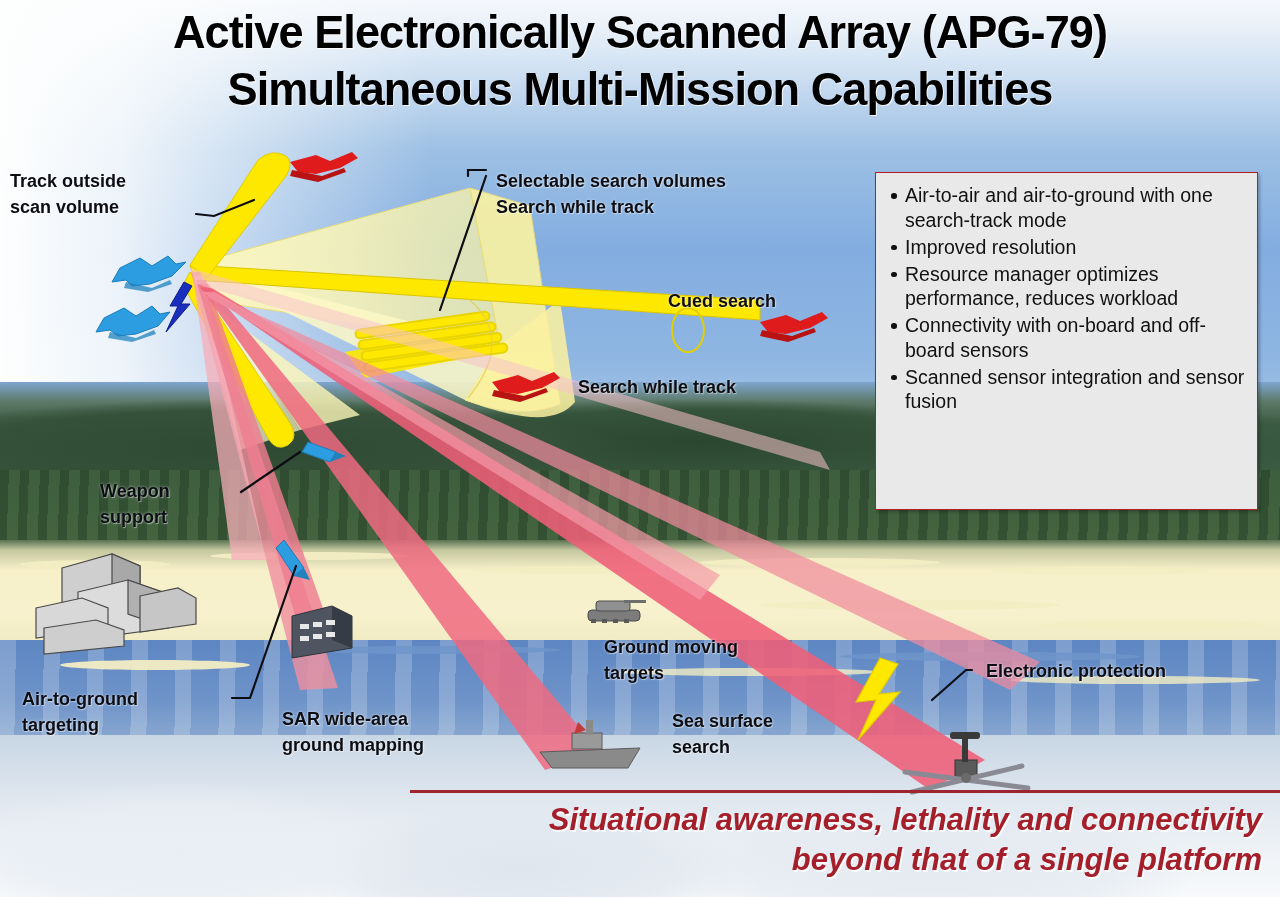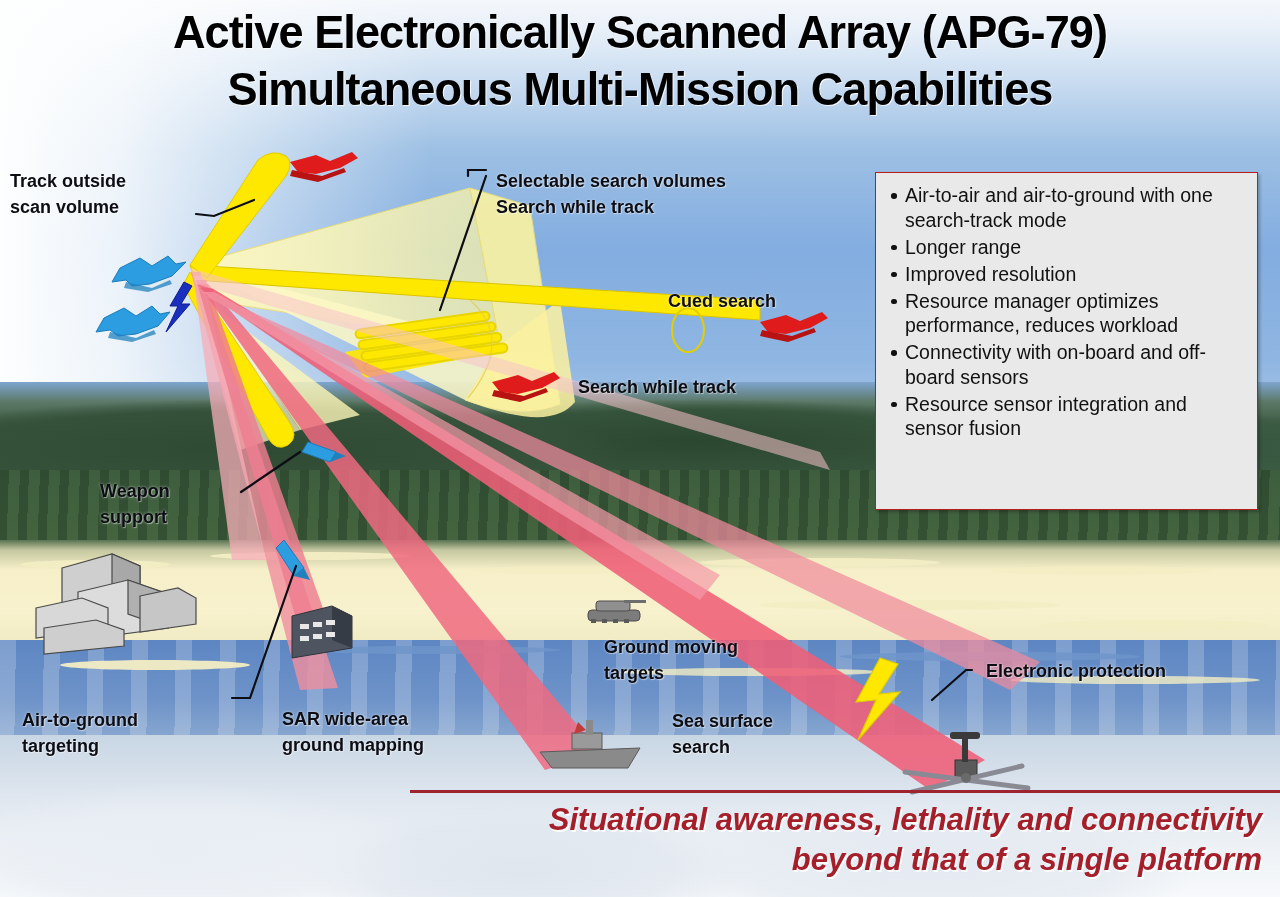--- a/index.html
+++ b/index.html
@@ -284,37 +284,36 @@
   </svg>
 
   <div class="title-wrap">
     <div class="title-line">Active Electronically Scanned Array (APG-79)</div>
     <div class="title-line l2">Simultaneous Multi-Mission Capabilities</div>
   </div>
 
   <div class="info-panel">
     <ul>
       <li>Air-to-air and air-to-ground with one search-track mode</li>
-      <li>Longer range</li>
       <li>Improved resolution</li>
       <li>Resource manager optimizes performance, reduces workload</li>
       <li>Connectivity with on-board and off-board sensors</li>
-      <li>Resource sensor integration and sensor fusion</li>
+      <li>Scanned sensor integration and sensor fusion</li>
     </ul>
   </div>
 
   <div class="label" style="left:10px;top:168px;">Track outside
 scan volume</div>
   <div class="label" style="left:496px;top:168px;">Selectable search volumes
 Search while track</div>
   <div class="label" style="left:668px;top:288px;">Cued search</div>
   <div class="label" style="left:578px;top:374px;">Search while track</div>
   <div class="label c" style="left:100px;top:478px;width:150px;">Weapon
 support</div>
-  <div class="label c" style="left:22px;top:686px;width:200px;margin-top:21px;">Air-to-ground
+  <div class="label c" style="left:22px;top:686px;width:200px;">Air-to-ground
 targeting</div>
   <div class="label" style="left:282px;top:706px;">SAR wide-area
 ground mapping</div>
   <div class="label" style="left:578px;top:634px;margin-left:26px;">Ground moving
 targets</div>
   <div class="label" style="left:672px;top:708px;">Sea surface
 search</div>
   <div class="label" style="left:986px;top:658px;">Electronic protection</div>
 
   <div class="rule"></div>

